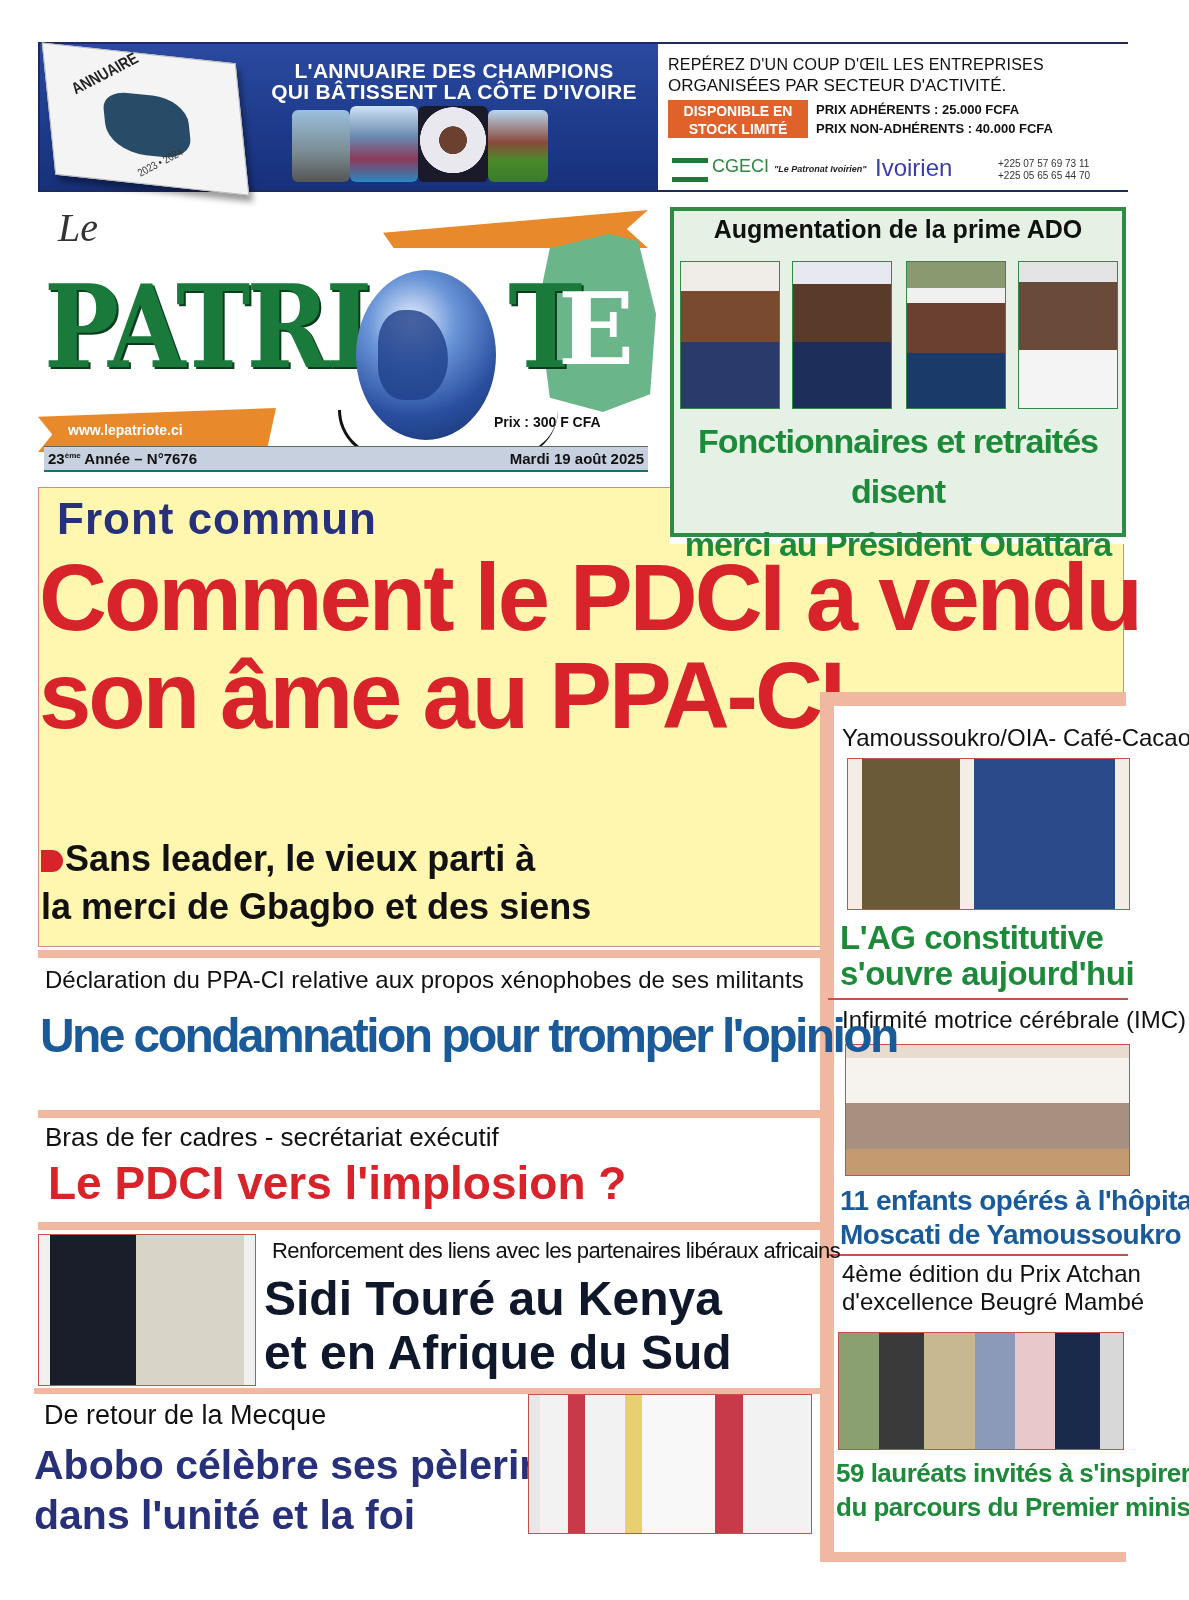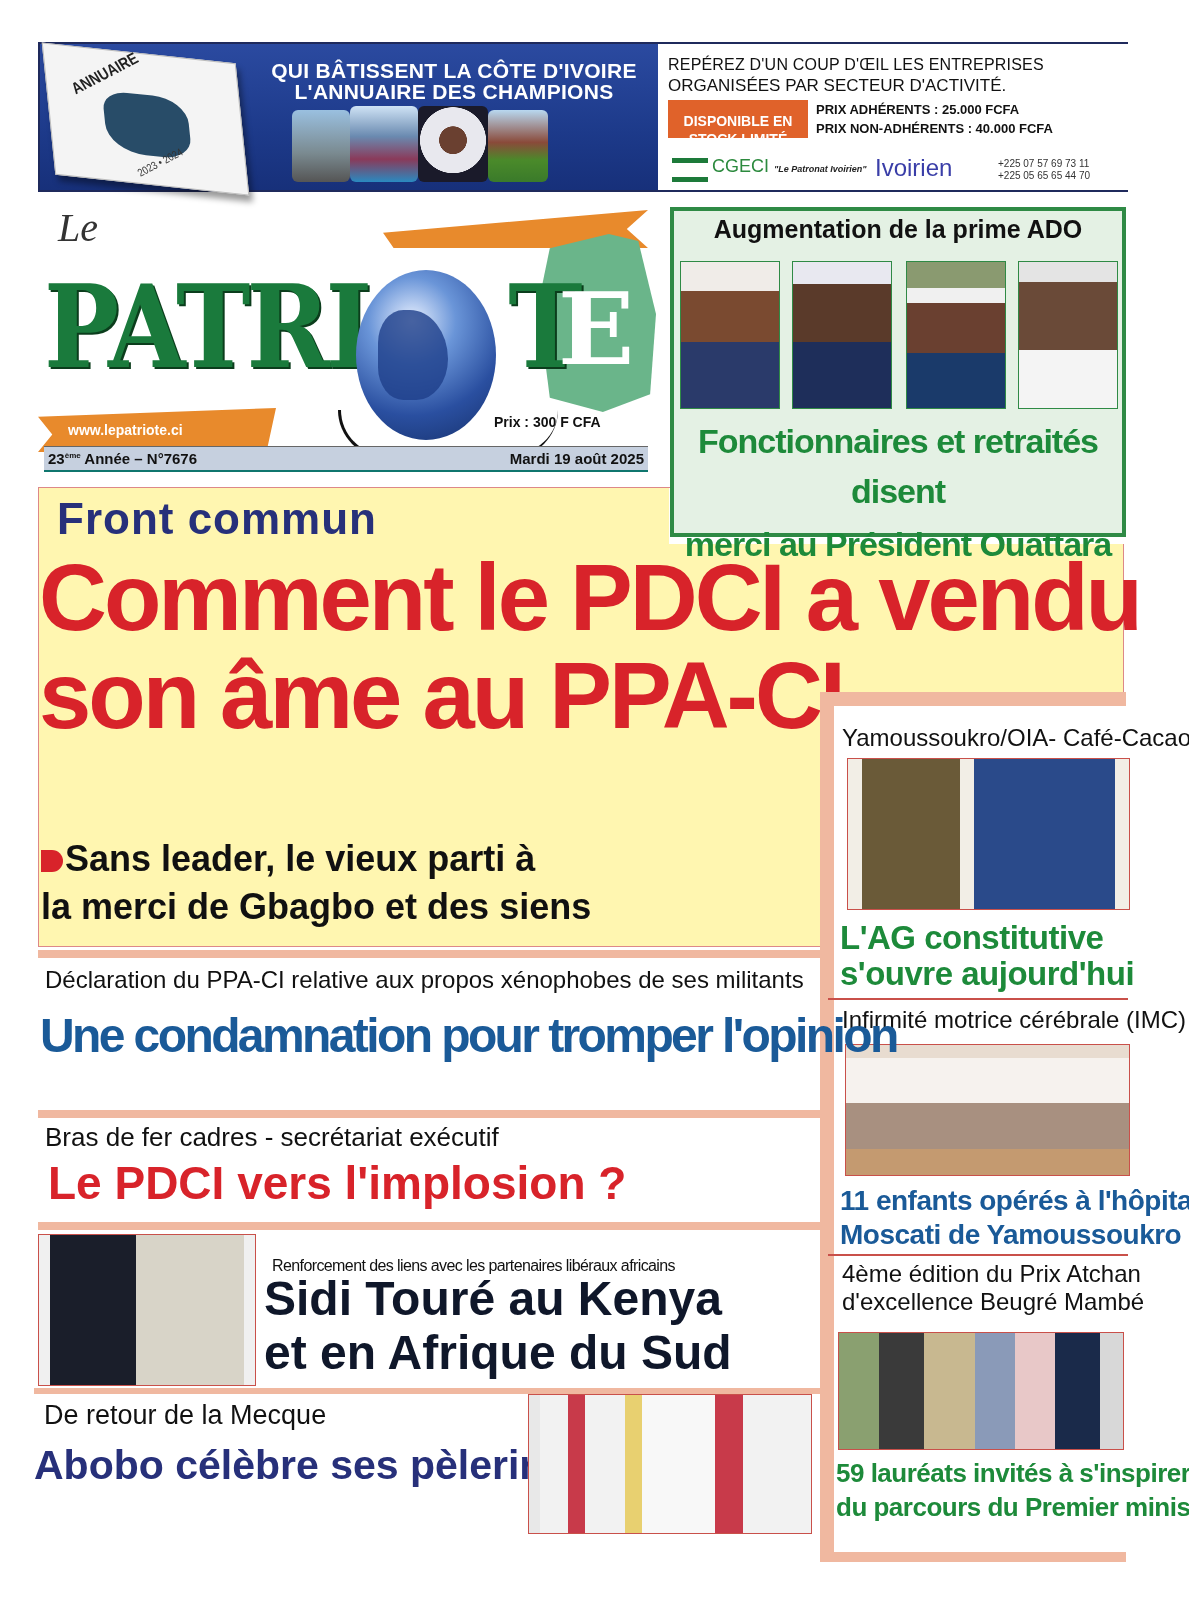--- a/index.html
+++ b/index.html
@@ -13,21 +13,21 @@
   #ad-left { left: 0; top: 0; width: 618px; height: 146px; background: linear-gradient(180deg,#2b4aa0 0%,#1d3a8a 60%,#17307a 100%); }
   #ad-book { left: 8px; top: 10px; width: 195px; height: 130px; background: #f4f4f4; transform: skewY(12deg) rotate(-6deg); border: 1px solid #bbb; box-shadow: 3px 6px 6px rgba(0,0,0,.4); }
   #ad-book-title { left: 20px; top: 14px; font-weight: bold; font-size: 15px; color: #222; transform: rotate(-30deg); }
   #ad-book-map { left: 55px; top: 40px; width: 85px; height: 60px; background: #284c68; border-radius: 30% 40% 35% 45%; }
   #ad-book-year { left: 80px; top: 100px; font-size: 10px; color: #333; transform: rotate(-30deg); }
   #ad-headline { left: 214px; top: 16px; width: 400px; color: #fff; font-weight: bold; font-size: 21px; line-height: 21px; text-align: center; letter-spacing: .3px; }
   .ad-thumb { top: 66px; height: 72px; border-radius: 6px; }
   #ad-right { left: 618px; top: 0; width: 470px; height: 146px; background: #fff; }
   #ad-right-l1 { left: 10px; top: 12px; font-size: 16px; color: #111; letter-spacing: .2px; }
   #ad-right-l2 { left: 10px; top: 32px; font-size: 17px; color: #111; }
-  #ad-stock { left: 10px; top: 56px; width: 140px; height: 38px; background: #e0622a; color: #fff; font-weight: bold; font-size: 14px; line-height: 18px; text-align: center; padding-top: 12px; }
+  #ad-stock { left: 10px; top: 56px; width: 140px; height: 38px; background: #e0622a; color: #fff; font-weight: bold; font-size: 14px; line-height: 18px; text-align: center; padding-top: 2px; }
   #ad-price1 { left: 158px; top: 58px; font-weight: bold; font-size: 13px; color: #111; }
   #ad-price2 { left: 158px; top: 77px; font-weight: bold; font-size: 13px; color: #111; }
   #ad-cgeci-logo { left: 14px; top: 114px; width: 36px; height: 24px; border-top: 5px solid #1d7a3a; border-bottom: 5px solid #1d7a3a; }
   #ad-cgeci { left: 54px; top: 112px; font-size: 18px; color: #2c8a3e; }
   #ad-patronat { left: 116px; top: 120px; font-size: 9px; font-style: italic; font-weight: bold; color: #222; }
   #ad-marketiv { left: 217px; top: 110px; font-size: 24px; color: #3a3ea8; }
   #ad-phone1 { left: 340px; top: 114px; font-size: 10px; color: #333; }
   #ad-phone2 { left: 340px; top: 126px; font-size: 10px; color: #333; }
 
   
@@ -79,22 +79,22 @@
 <body>
 
 <div id="ad" class="abs">
   <div id="ad-left" class="abs">
     <div id="ad-book" class="abs">
       <div id="ad-book-title" class="abs">ANNUAIRE</div>
       <div id="ad-book-map" class="abs"></div>
       <div id="ad-book-year" class="abs">2023 • 2024</div>
     </div>
     <div id="ad-headline" class="abs">
+      <div>L'ANNUAIRE DES CHAMPIONS</div>
       <div>QUI BÂTISSENT LA CÔTE D'IVOIRE</div>
-      <div>L'ANNUAIRE DES CHAMPIONS</div>
     </div>
     <div class="abs ad-thumb" style="left:252px;width:58px;background:linear-gradient(#9ac0e0,#7a8a90 60%,#555);"></div>
     <div class="abs ad-thumb" style="left:310px;top:62px;width:68px;height:76px;background:linear-gradient(#cfe3f5,#6a8ab0 40%,#8a3a5a 70%,#2a8ac0);"></div>
     <div class="abs ad-thumb" style="left:378px;top:62px;width:70px;height:76px;background:radial-gradient(circle at 50% 45%,#6a4030 0 25%,#e8e8ee 26% 60%,#1a1a2a 61%);"></div>
     <div class="abs ad-thumb" style="left:448px;width:60px;background:linear-gradient(#b8d8f0,#8a4a3a 45%,#4a8a2a 70%,#3a7a2a);"></div>
   </div>
   <div id="ad-right" class="abs">
     <div id="ad-right-l1" class="abs">REPÉREZ D'UN COUP D'ŒIL LES ENTREPRISES</div>
     <div id="ad-right-l2" class="abs">ORGANISÉES PAR SECTEUR D'ACTIVITÉ.</div>
     <div id="ad-stock" class="abs">
@@ -186,24 +186,25 @@
 <div class="abs lsep" style="left:38px;top:950px;width:782px;"></div>
 <div class="abs lkick" style="left:45px;top:966px;">Déclaration du PPA-CI relative aux propos xénophobes de ses militants</div>
 <div class="abs" style="left:40px;top:1008px;font-weight:bold;font-size:48px;color:#1a5a98;letter-spacing:-2.6px;white-space:nowrap;">Une condamnation pour tromper l'opinion</div>
 
 <div class="abs lsep" style="left:38px;top:1110px;width:782px;"></div>
 <div class="abs lkick" style="left:45px;top:1122px;font-size:26px;">Bras de fer cadres - secrétariat exécutif</div>
 <div class="abs" style="left:48px;top:1156px;font-weight:900;font-size:46px;color:#d8232a;white-space:nowrap;">Le PDCI vers l'implosion ?</div>
 
 <div class="abs lsep" style="left:38px;top:1222px;width:782px;"></div>
 <div class="photo" style="left:38px;top:1234px;width:218px;height:152px;border:1px solid #c9504a;background:linear-gradient(90deg,#f0f0f0 0 5%,#1a1e2a 5% 45%,#d8d4c8 45% 95%,#f0f0f0 95%);"></div>
-<div class="abs" style="left:272px;top:1238px;font-size:16px;color:#111;white-space:nowrap;letter-spacing:-.6px;margin-top:19px;">Renforcement des liens avec les partenaires libéraux africains</div>
+<div class="abs" style="left:272px;top:1238px;font-size:22px;color:#111;white-space:nowrap;letter-spacing:-.6px;">Renforcement des liens avec les partenaires libéraux africains</div>
 <div class="abs" style="left:264px;top:1272px;font-weight:700;font-size:48px;line-height:54px;color:#0f172a;white-space:nowrap;">
   <div>Sidi Touré au Kenya</div>
   <div>et en Afrique du Sud</div>
 </div>
 
 <div class="abs lsep" style="left:34px;top:1388px;width:786px;height:6px;"></div>
 <div class="abs lkick" style="left:44px;top:1400px;font-size:27px;">De retour de la Mecque</div>
 <div class="abs" style="left:34px;top:1440px;font-weight:900;font-size:41px;line-height:50px;color:#27307a;white-space:nowrap;">
   <div>Abobo célèbre ses pèlerins</div>
+  <div>dans l'unité et la foi</div>
 </div>
 <div class="photo" style="left:528px;top:1394px;width:284px;height:140px;border:1px solid #c9504a;background:linear-gradient(90deg,#e8e8e8 0 4%,#f2f2f2 4% 14%,#c83a4a 14% 20%,#f2f2f2 20% 34%,#e8d070 34% 40%,#f8f8f8 40% 66%,#c83a4a 66% 76%,#f2f2f2 76%);"></div>
 
 </body></html>

